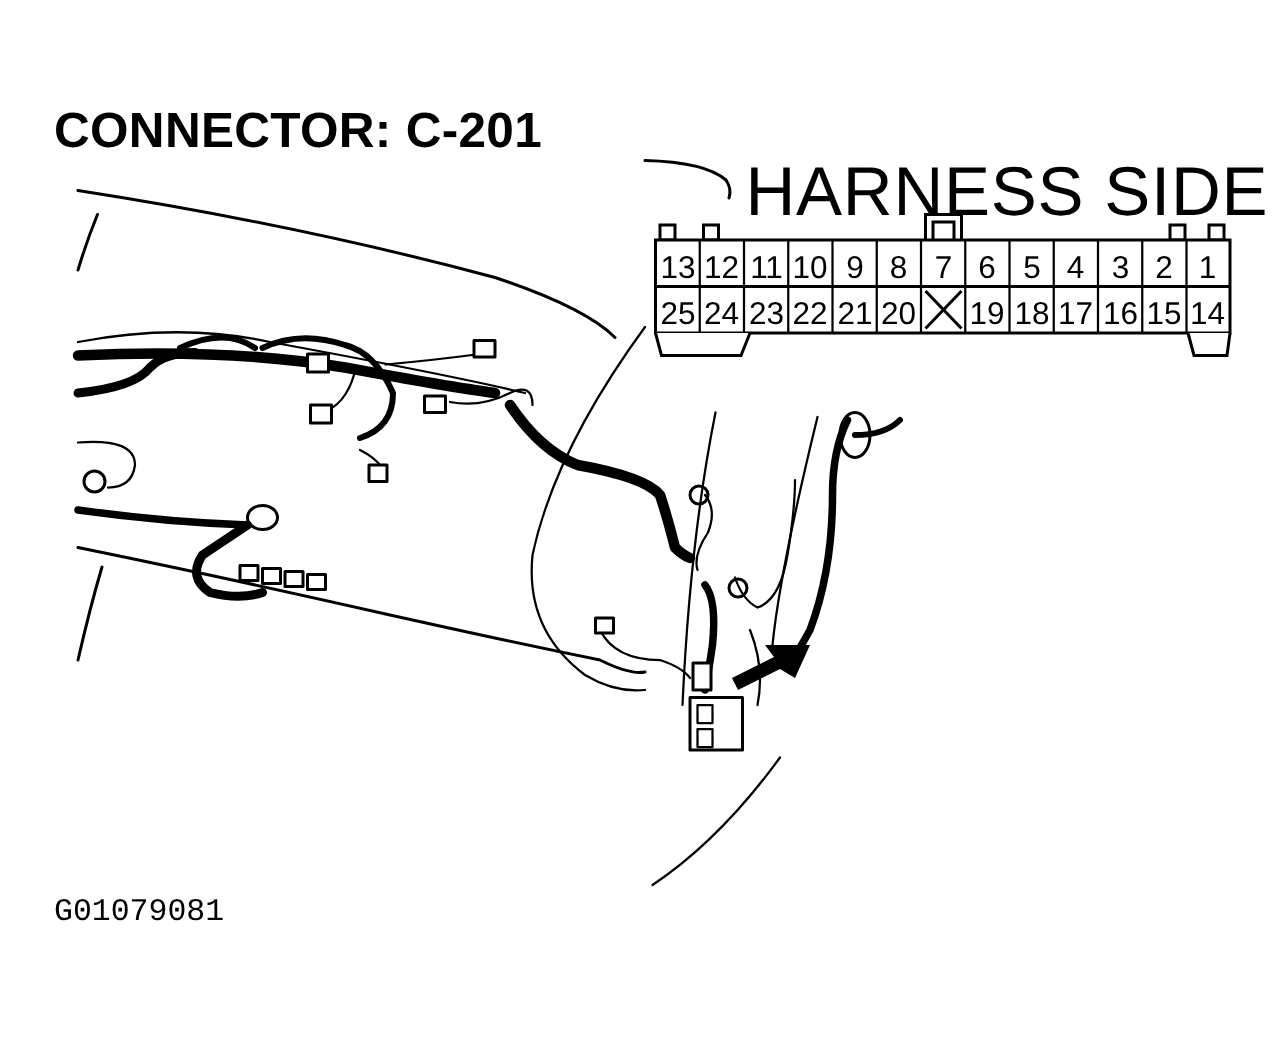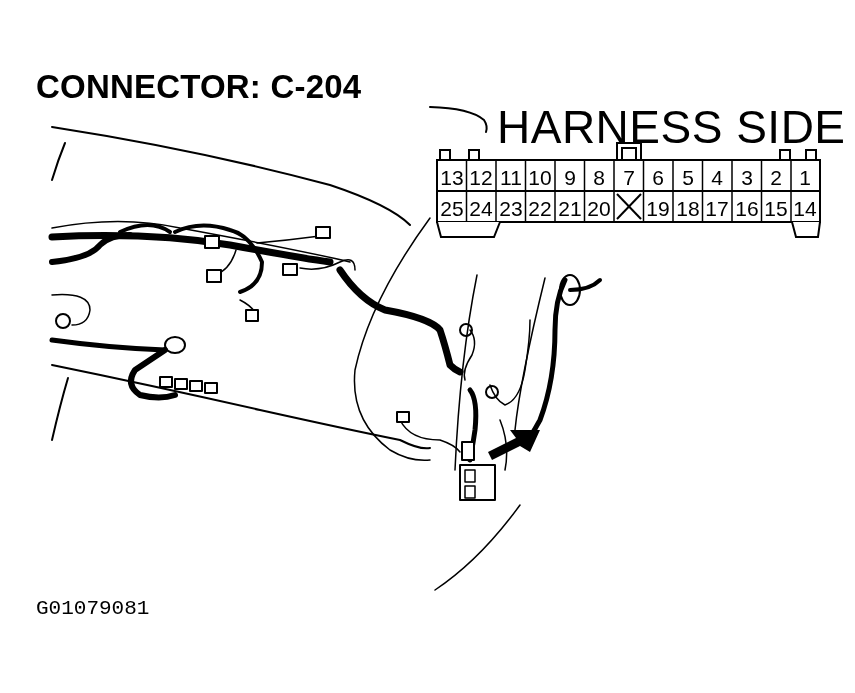--- a/index.html
+++ b/index.html
@@ -6,21 +6,21 @@
   body { width:855px; height:693px; position:relative; overflow:hidden; font-family:"Liberation Sans", sans-serif; color:#000; }
   .title { position:absolute; left:36px; top:68px; font-weight:bold; font-size:33px; letter-spacing:0.2px; }
   .harness-label { position:absolute; left:497px; top:100px; font-size:46px; letter-spacing:0.5px; }
   .fig-id { position:absolute; left:36px; top:597px; font-size:21px;font-family:Liberation Mono, monospace; }
   svg.drawing { position:absolute; left:0; top:0; }
   .pin { font-family:"Liberation Sans", sans-serif; font-size:21px; }
 </style>
 </head>
 <body>
 
-<div class="title">CONNECTOR: C-204</div>
+<div class="title">CONNECTOR: C-201</div>
 <div class="harness-label">HARNESS SIDE</div>
 <div class="fig-id">G01079081</div>
 
 <svg class="drawing" width="855" height="693" viewBox="0 0 855 693" xmlns="http://www.w3.org/2000/svg">
   <g fill="none" stroke="#000" stroke-linecap="round" stroke-linejoin="round">
 
     <path d="M430 107 Q470 108 484 120 Q488 126 486 132" stroke-width="2"></path>
 
     <path d="M52 127 Q200 150 330 185 Q390 205 410 225" stroke-width="2"></path>
     <path d="M65 143 Q58 160 52 180" stroke-width="2"></path>

